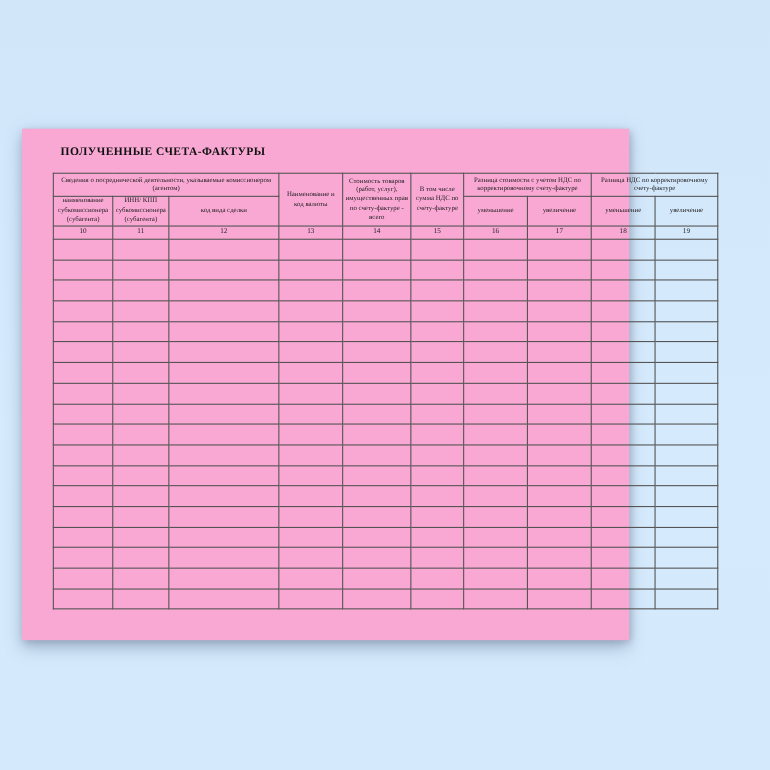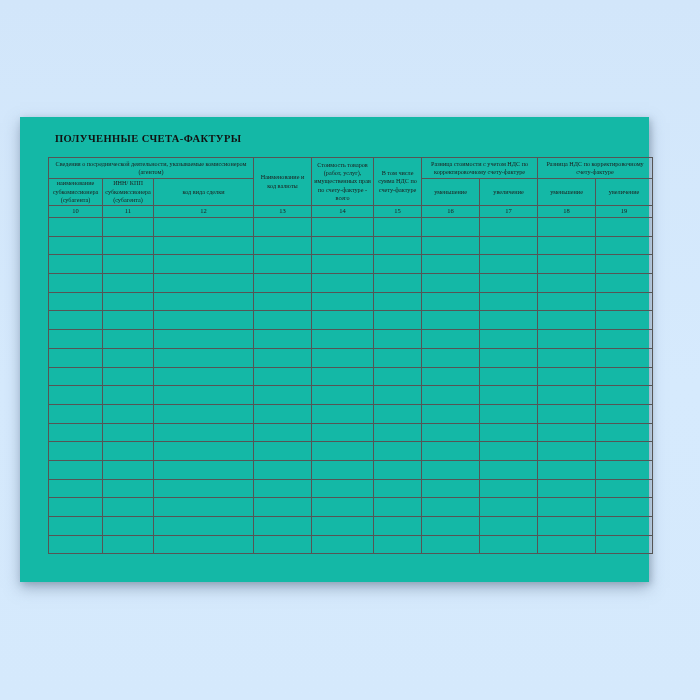--- a/index.html
+++ b/index.html
@@ -10,23 +10,23 @@
     overflow: hidden;
   }
   body {
     background: linear-gradient(180deg, #d2e6fa 0%, #d6eafd 55%, #d5e9fc 100%);
     font-family: "Liberation Serif", "DejaVu Serif", serif;
   }
   .page {
     position: absolute;
     left: 20px;
     top: 117px;
-    width: 629px;
+    width: 552px;
     height: 465px;
-    background: #14b8a6;
+    background: #f9a8d4;
     box-shadow: 0 6px 14px rgba(100,120,145,0.5), 2px 2px 6px rgba(110,130,150,0.35);
   }
   .doc-title {
     position: absolute;
     left: 35px;
     top: 16px;
     margin: 0;
     font-family: "Liberation Serif", "DejaVu Serif", serif;
     font-size: 10.5px;
     font-weight: bold;

